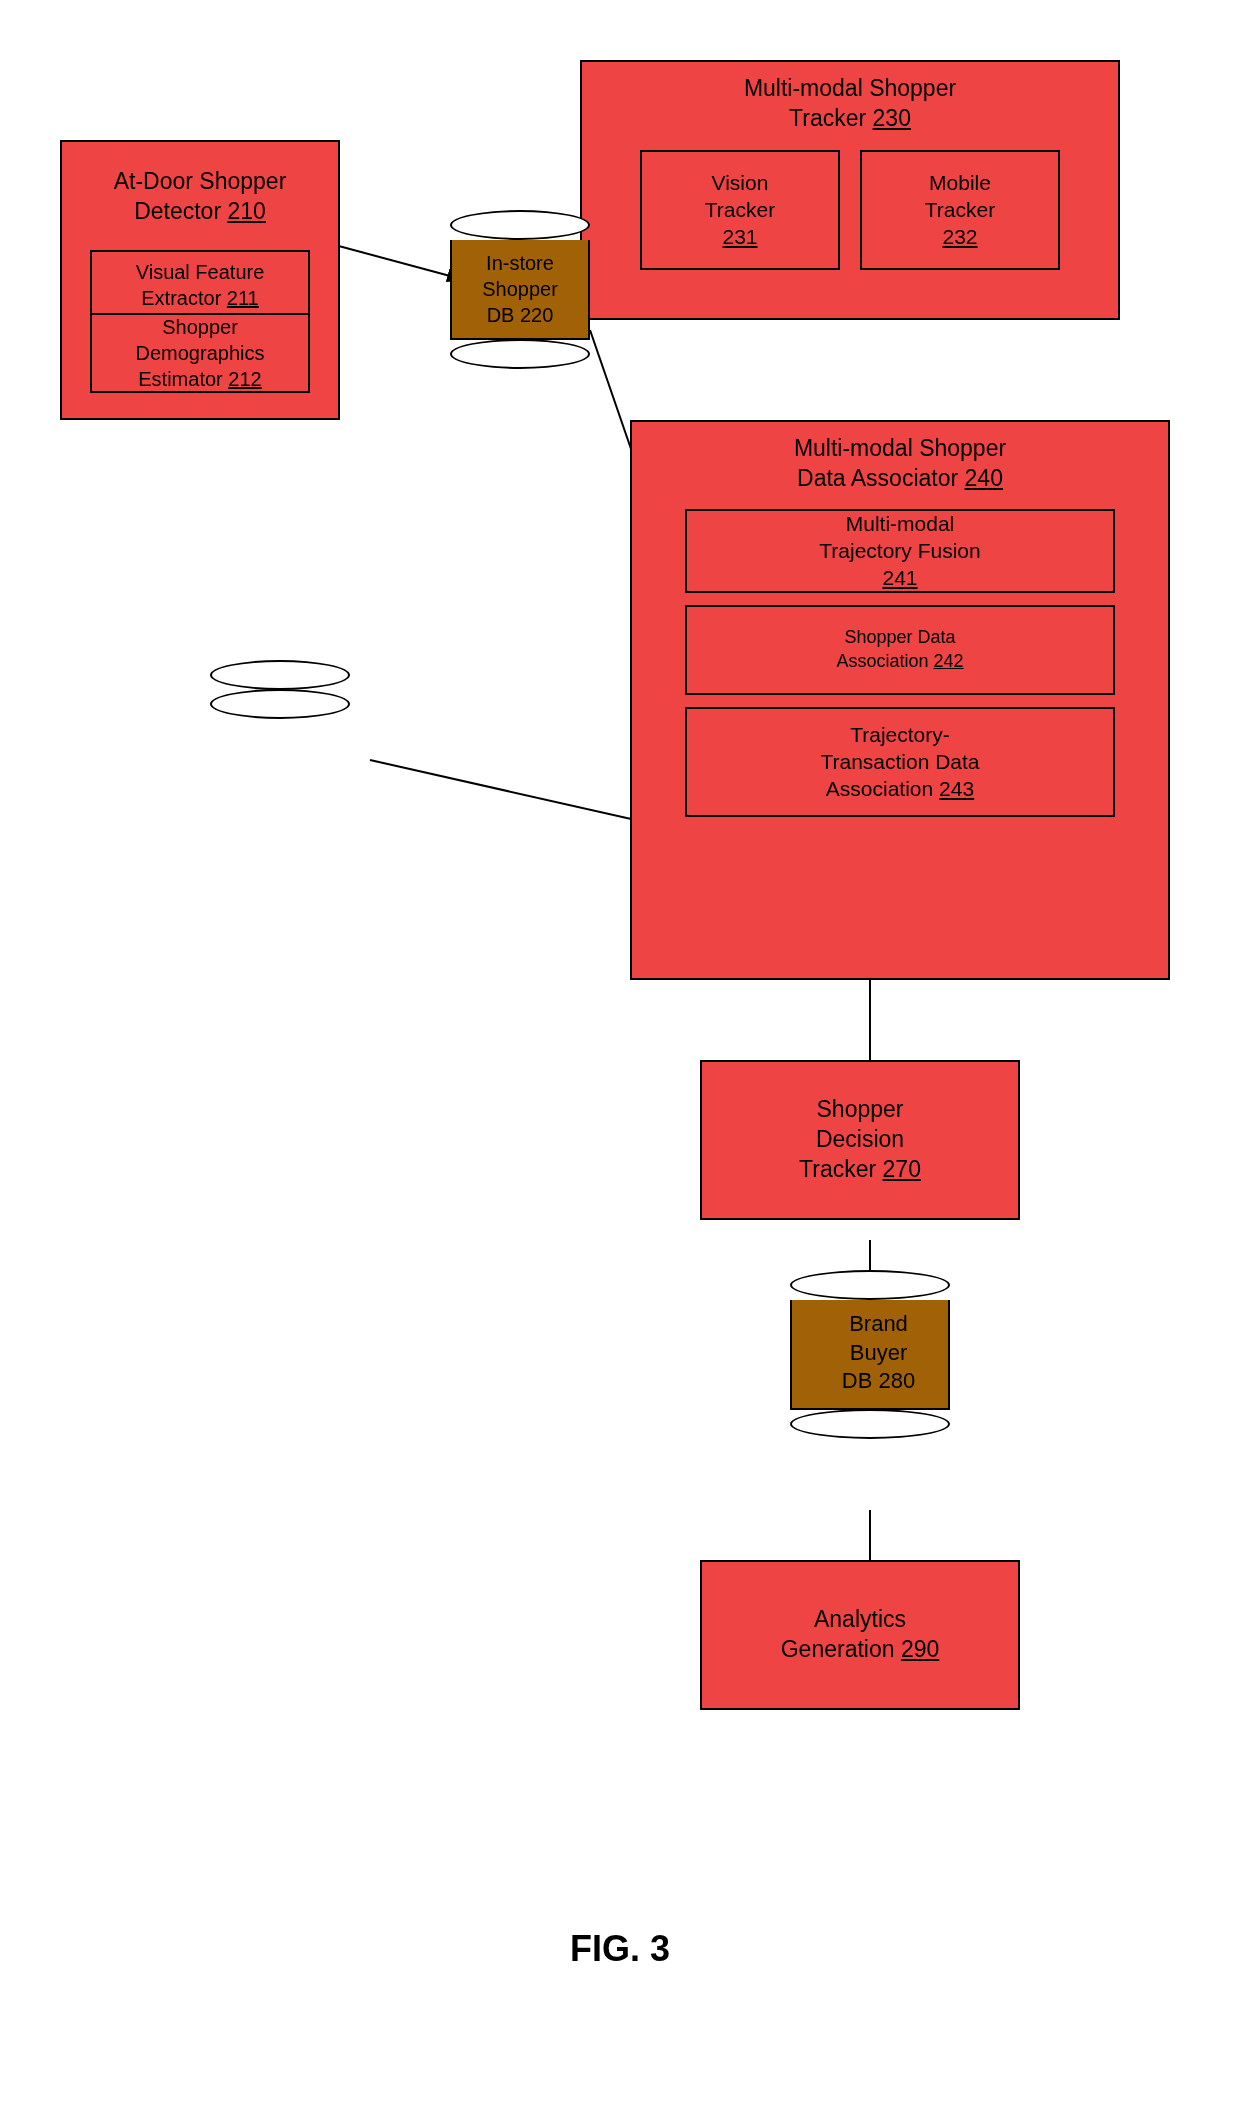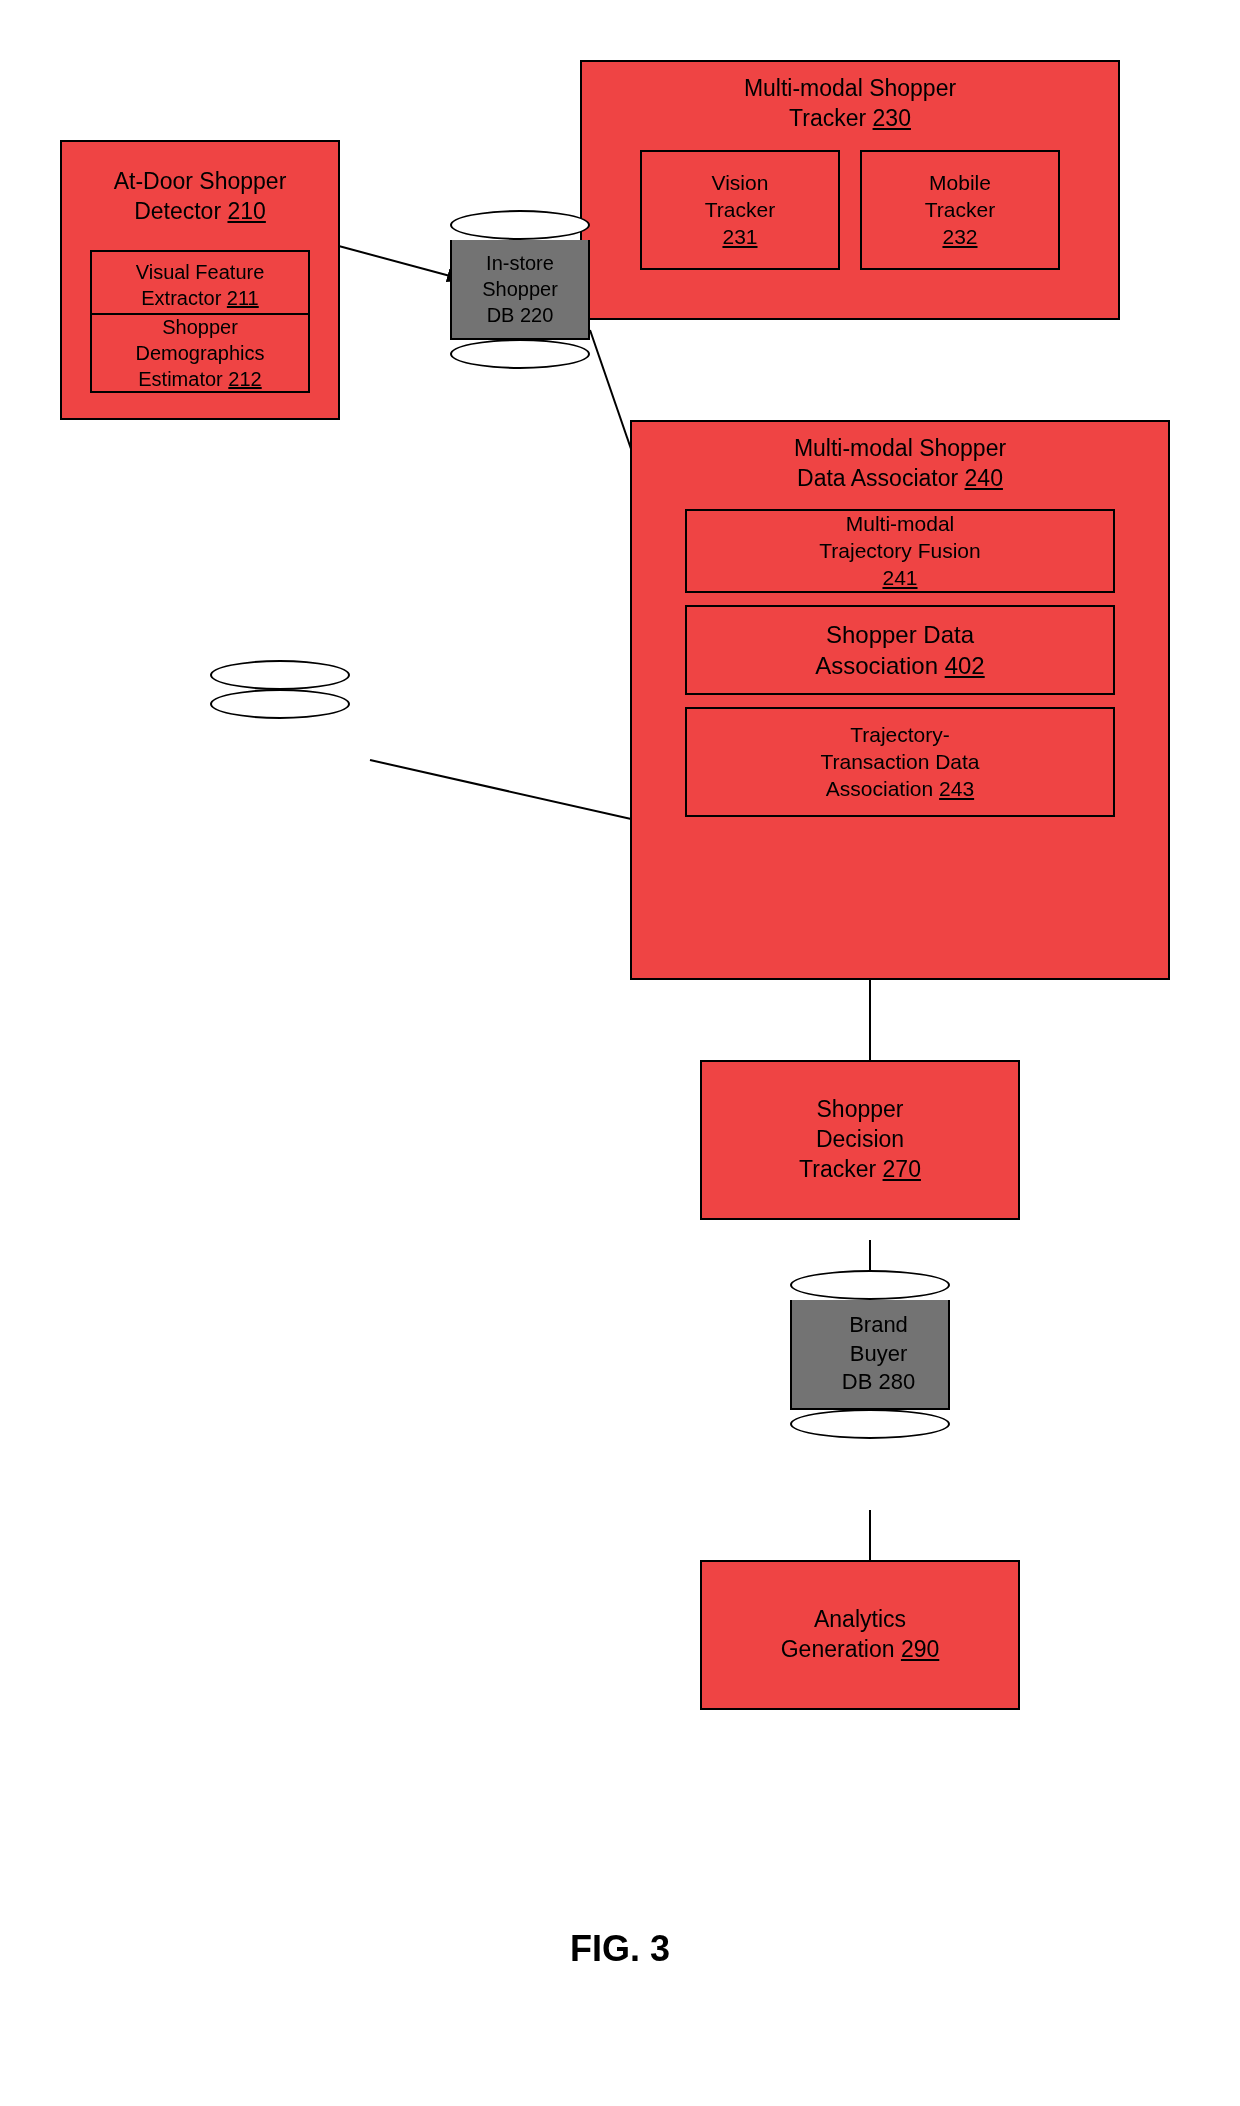--- a/index.html
+++ b/index.html
@@ -44,27 +44,27 @@
       flex-direction: column;
       align-items: center;
       justify-content: center;
       text-align: center;
       font-size: 22px;
       line-height: 1.3;
     }
 
     .cylinder-body {
       position: relative;
-      background: #737373;
+      background: #a16207;
       border-left: 2px solid #000;
       border-right: 2px solid #000;
       border-bottom: 2px solid #000;
       display: flex;
       align-items: center;
-      justify-content: center;
+      justify-content: flex-start;
       flex-direction: column;
       padding: 10px 15px;
     }
 
     .cylinder-top {
       border: 2px solid #000;
       border-radius: 50%;
       background: #fff;
       position: relative;
       z-index: 2;
@@ -160,22 +160,22 @@
     <div class="cylinder-bottom" style="width:140px; height:30px;"></div>
   </div>
 
   <div class="box" style="left:630px; top:420px; width:540px; height:560px; font-size:23px; justify-content:flex-start; padding-top:12px;">
     <span style="margin-bottom:15px; text-align:center;">Multi-modal Shopper<br>Data Associator <span class="underline">240</span></span>
 
     <div class="box" style="position:relative; width:430px; height:84px; font-size:21px; margin-bottom:12px;">
       <span>Multi-modal<br>Trajectory Fusion<br><span class="underline">241</span></span>
     </div>
 
-    <div class="box" style="position:relative; width:430px; height:90px; font-size:24px; margin-bottom:12px;">
-      <span>Shopper Data<br>Association <span class="underline">402</span></span>
+    <div class="box" style="position:relative; width:430px; height:90px; font-size:18px; margin-bottom:12px;">
+      <span>Shopper Data<br>Association <span class="underline">242</span></span>
     </div>
 
     <div class="box" style="position:relative; width:430px; height:110px; font-size:21px;">
       <span>Trajectory-<br>Transaction Data<br>Association <span class="underline">243</span></span>
     </div>
   </div>
 
   <div class="cylinder" style="left:200px; top:660px; width:160px;">
     <div class="cylinder-top" style="width:140px; height:30px;"></div>
     <div class="cylinder-bottom" style="width:140px; height:30px;"></div>

